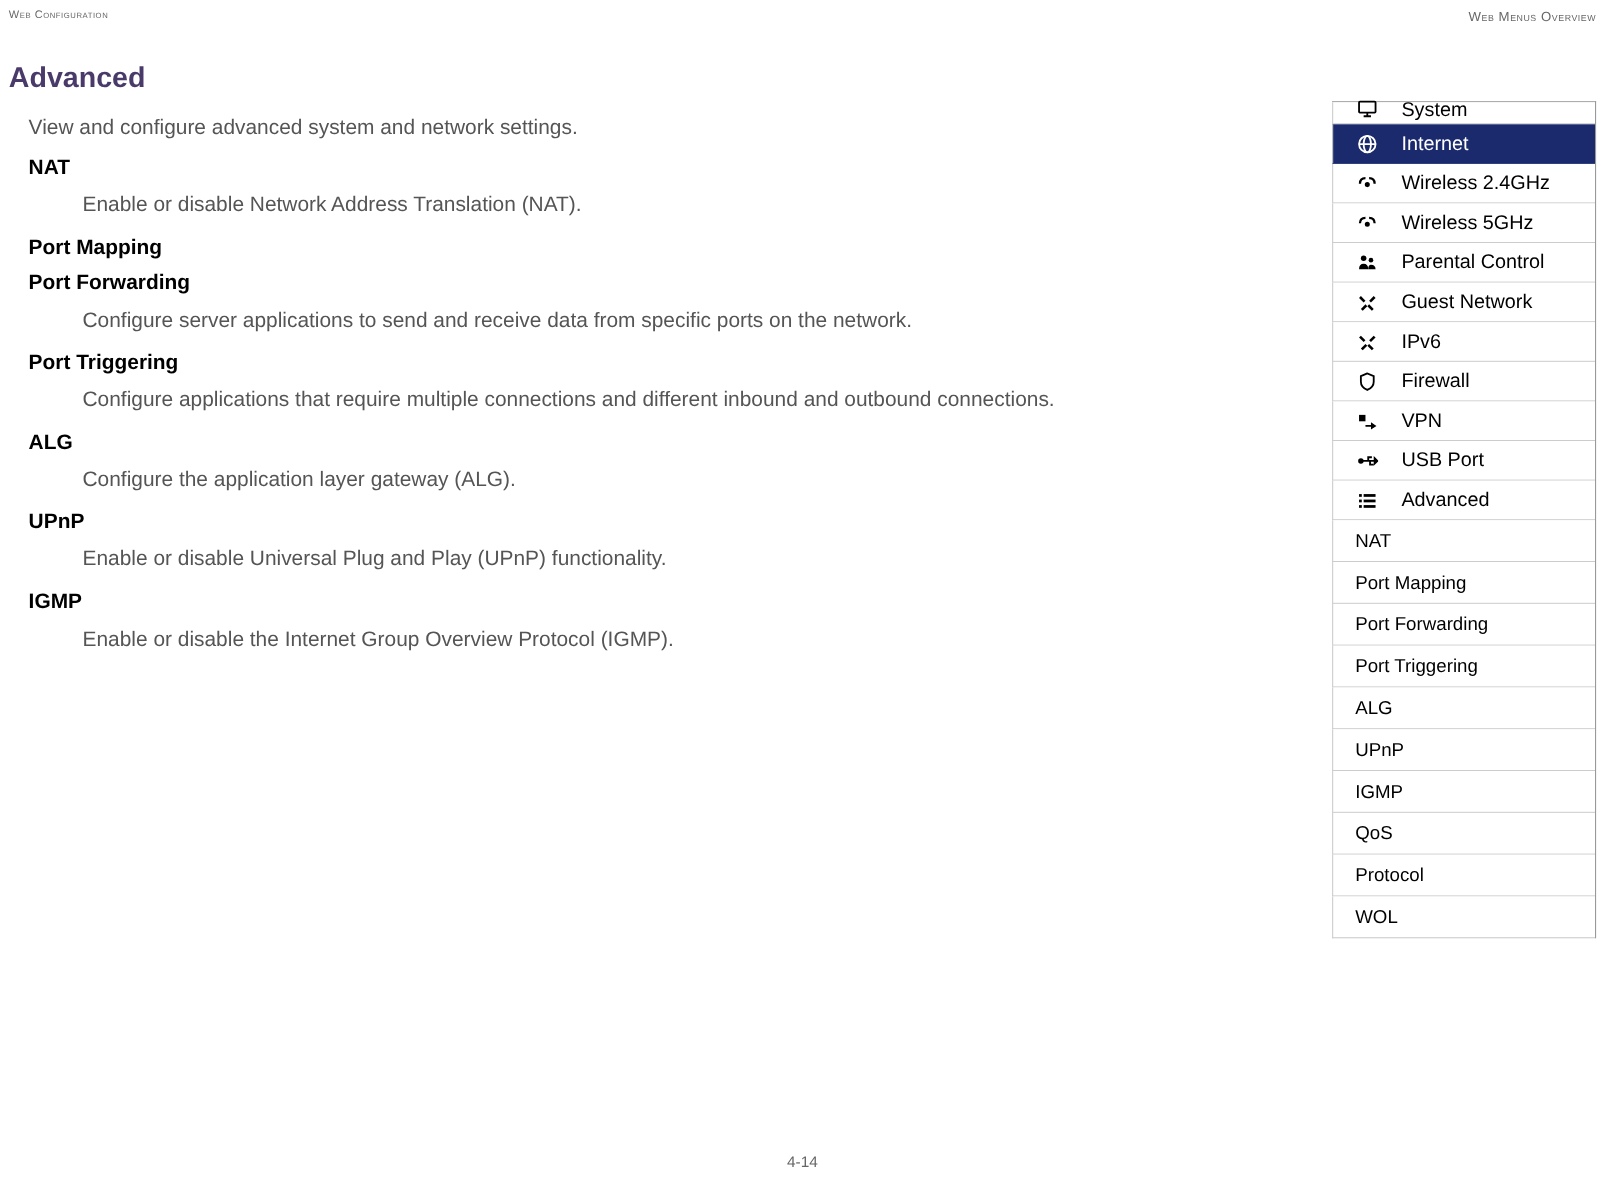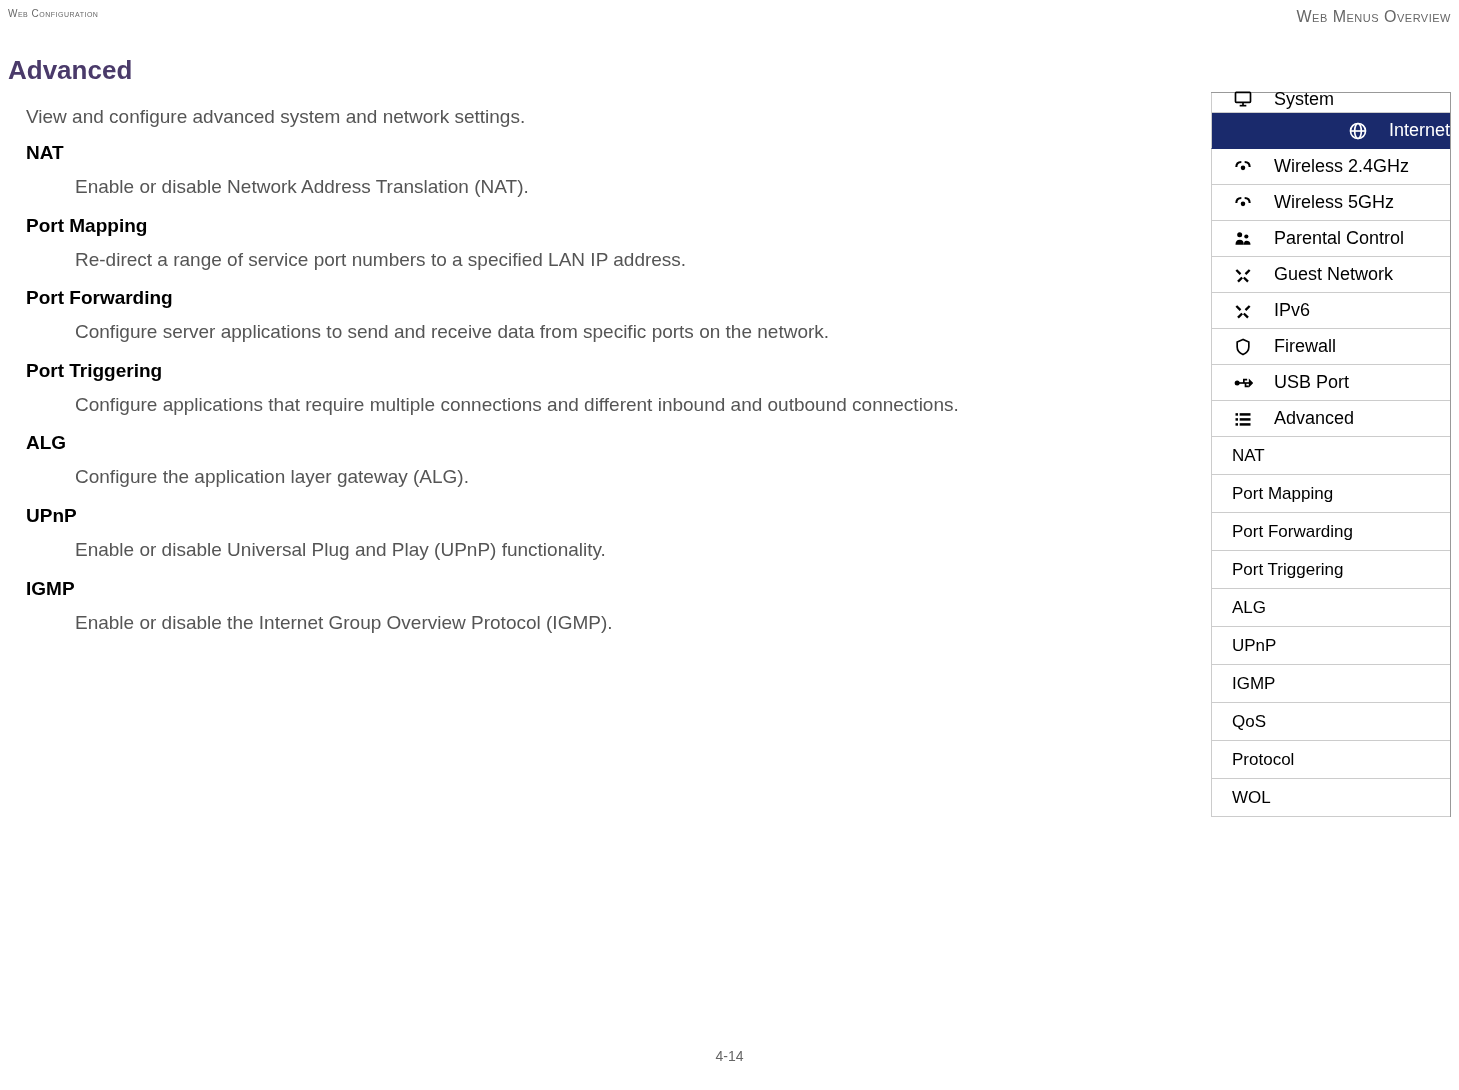--- a/index.html
+++ b/index.html
@@ -17,21 +17,21 @@
     left: 8px;
     font-size: 10px;
     font-variant: small-caps;
     letter-spacing: 0.5px;
     color: #666;
   }
   .header-right {
     position: absolute;
     top: 8px;
     right: 8px;
-    font-size: 16px;
+    font-size: 12px;
     font-variant: small-caps;
     letter-spacing: 0.5px;
     color: #666;
   }
   .content {
     position: absolute;
     top: 55px;
     left: 8px;
     width: 960px;
   }
@@ -86,21 +86,20 @@
   .menu-item.cut-top {
     height: 20px;
     border-top: none;
     align-items: flex-end;
     padding-bottom: 2px;
   }
   .menu-item.active {
     background: #1a2a6c;
     color: #fff;
     border-bottom: 1px solid #1a2a6c;
-    justify-content: flex-end;
   }
   .menu-item .icon {
     width: 22px;
     height: 22px;
     display: flex;
     align-items: center;
     justify-content: center;
     flex-shrink: 0;
   }
   .menu-item .icon svg { width: 20px; height: 20px; }
@@ -131,21 +130,20 @@
 <div class="header-right">Web Menus Overview</div>
 
 <div class="content">
   <div class="section-title">Advanced</div>
   <div class="intro">View and configure advanced system and network settings.</div>
 
   <div class="item-title">NAT</div>
   <div class="item-desc">Enable or disable Network Address Translation (NAT).</div>
 
   <div class="item-title">Port Mapping</div>
-  <div class="item-desc">Re-direct a range of service port numbers to a specified LAN IP address.</div>
 
   <div class="item-title">Port Forwarding</div>
   <div class="item-desc">Configure server applications to send and receive data from specific ports on the network.</div>
 
   <div class="item-title">Port Triggering</div>
   <div class="item-desc">Configure applications that require multiple connections and different inbound and outbound connections.</div>
 
   <div class="item-title">ALG</div>
   <div class="item-desc">Configure the application layer gateway (ALG).</div>
 
@@ -240,20 +238,29 @@
 
   <div class="menu-item">
     <span class="icon">
       <svg viewBox="0 0 24 24" fill="none" stroke="#000" stroke-width="2">
           <path d="M12 3 L5 6 L5 12 Q5 18 12 21 Q19 18 19 12 L19 6 Z"></path>
         </svg>
     </span>
     <span>Firewall</span>
   </div>
 
+  <div class="menu-item">
+    <span class="icon">
+      <svg viewBox="0 0 24 24" fill="#000">
+          <rect x="3" y="5" width="7" height="7"></rect>
+          <path d="M10 16 L16 16 L16 13 L22 17 L16 21 L16 18 L10 18 Z"></path>
+        </svg>
+    </span>
+    <span>VPN</span>
+  </div>
 
   <div class="menu-item">
     <span class="icon">
       <svg viewBox="0 0 24 24" fill="none" stroke="#000" stroke-width="2">
           <circle cx="5" cy="12" r="2" fill="#000"></circle>
           <line x1="7" y1="12" x2="20" y2="12"></line>
           <path d="M13 12 L13 8 L17 8"></path>
           <path d="M15 12 L15 16 L19 16"></path>
           <path d="M20 9 L23 12 L20 15 Z" fill="#000"></path>
         </svg>

